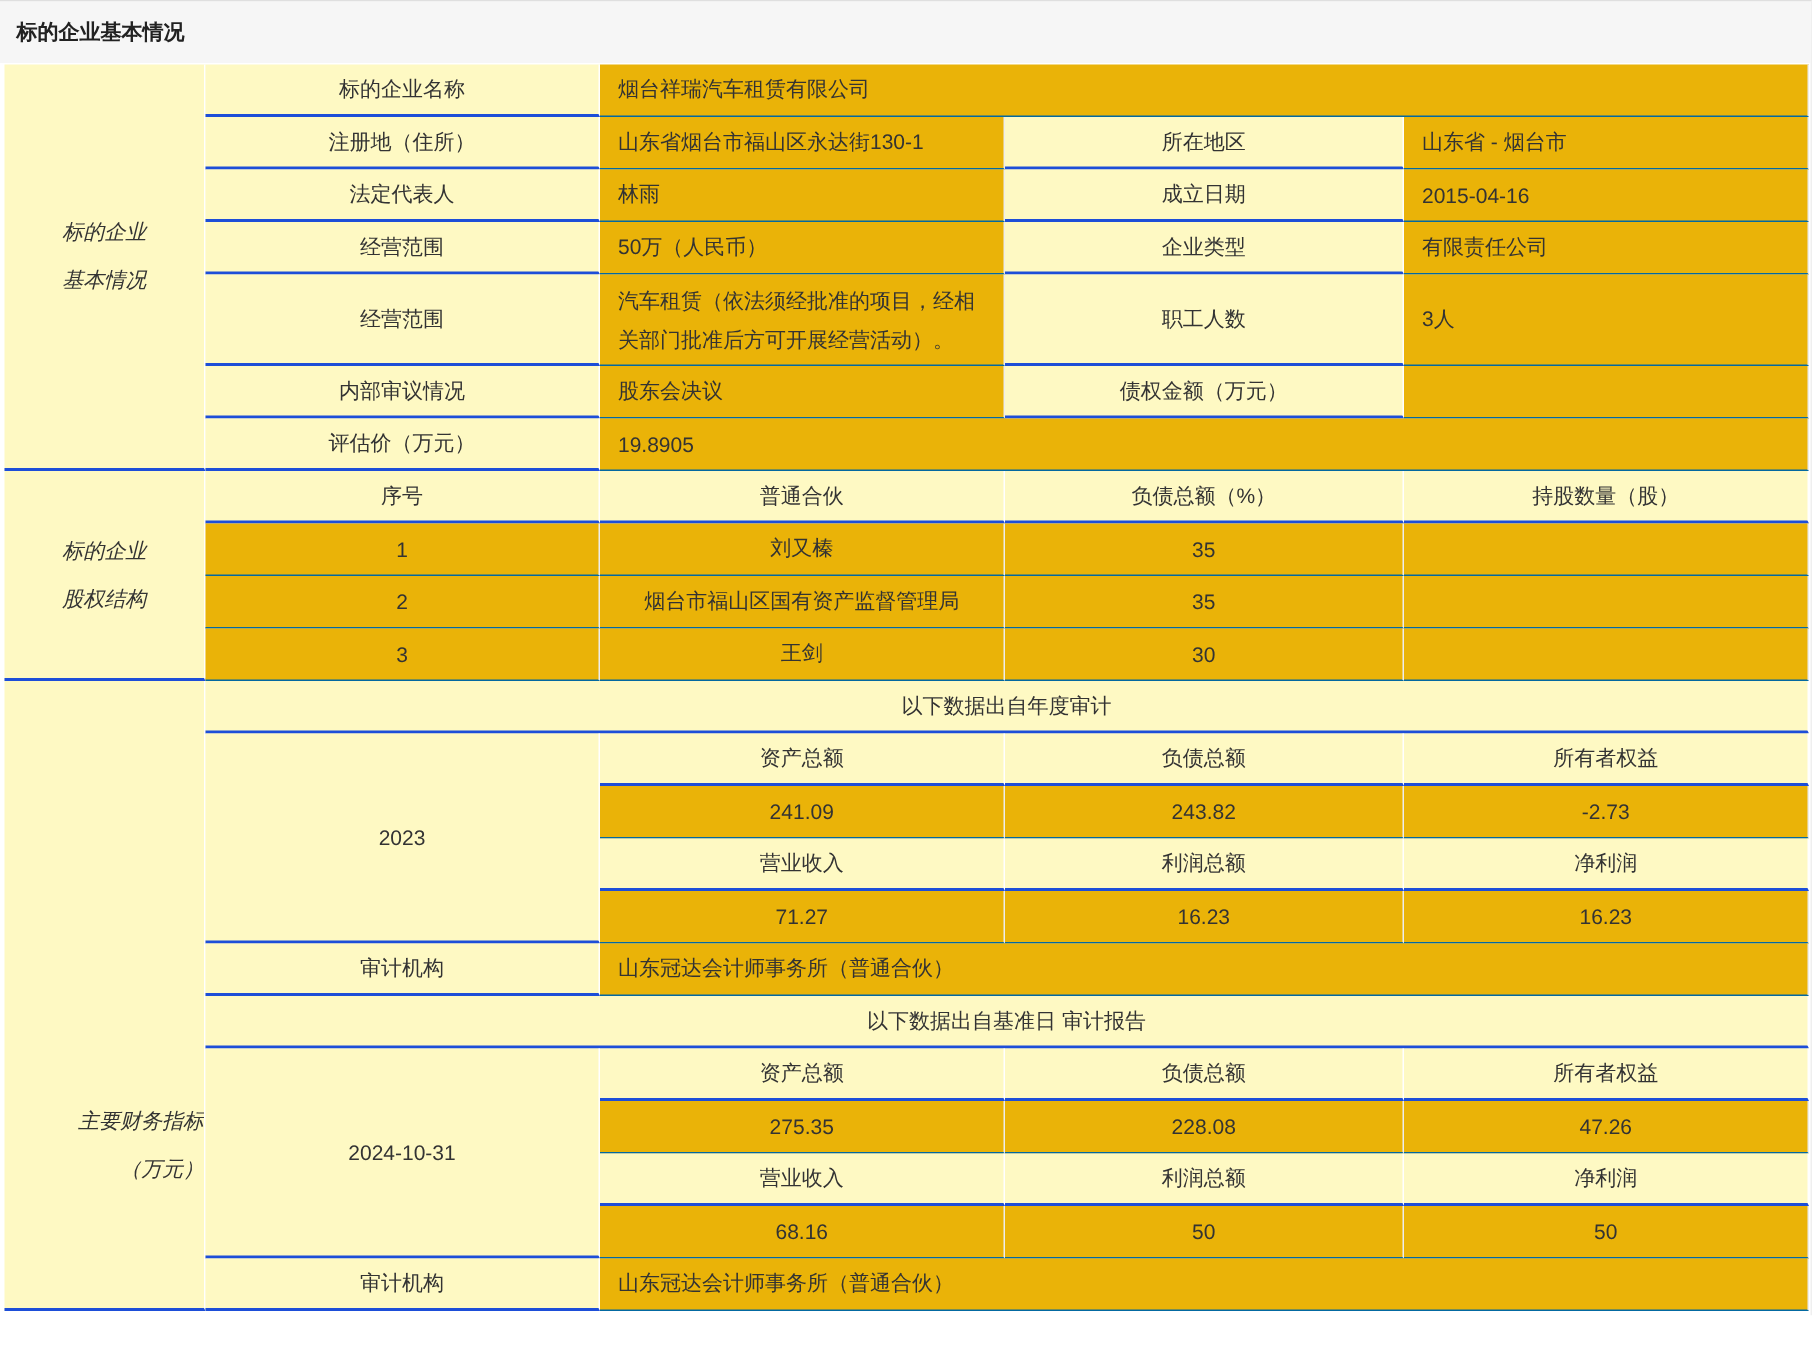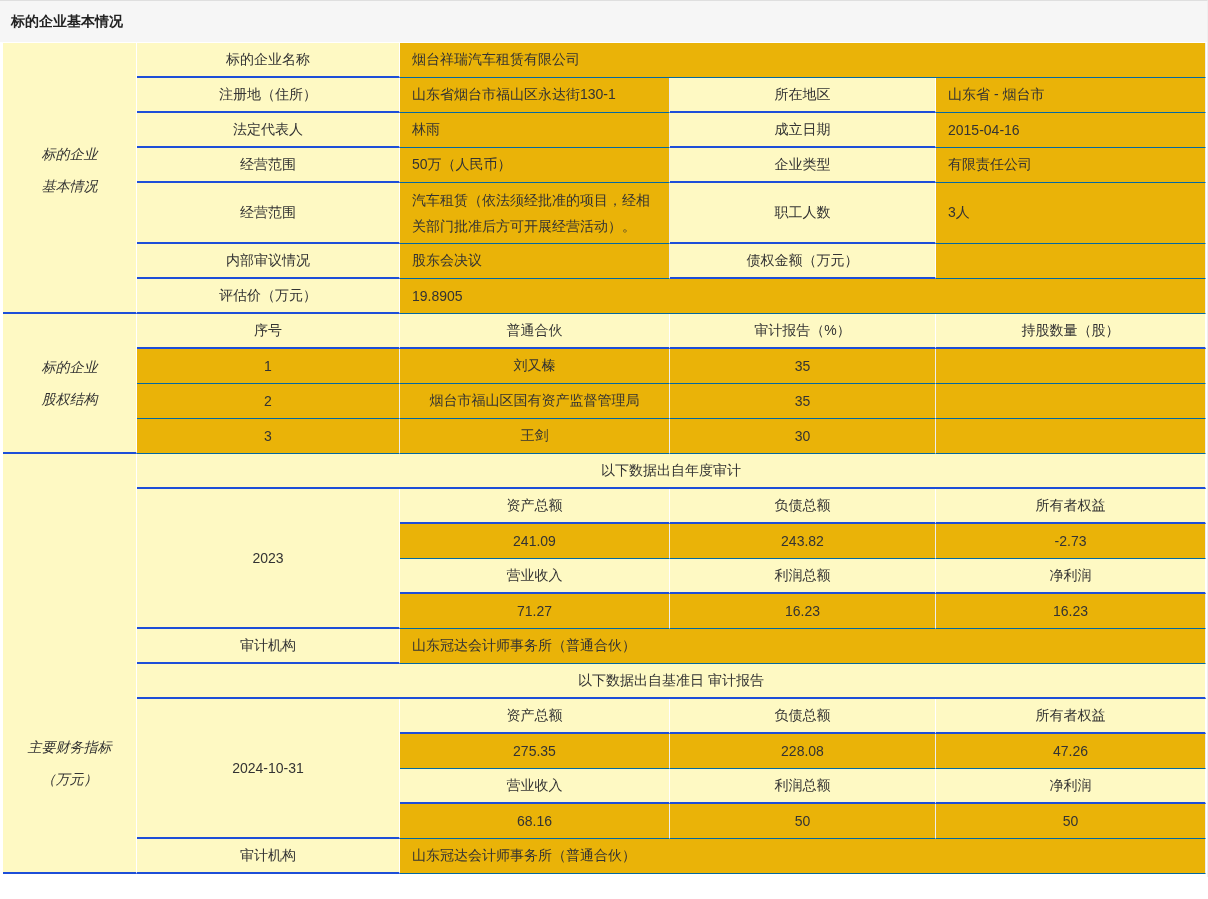--- a/index.html
+++ b/index.html
@@ -53,21 +53,21 @@
     border-right: 1px solid #ededed;
     border-bottom: 1px solid #0369a1;
   }
   td.w { text-align: center; }
   td.wl { text-align: left; padding: 0 12px; }
   tr.r36 > td { height: 35px; }
   tr.r60 > td { height: 59px; }
   
   td.sec { line-height: 32px; font-style: italic; }
   td.sec-basic { padding-bottom: 16px; }
-  td.sec-fin { vertical-align: top; padding-top: 277px; }
+  td.sec-fin { vertical-align: top; padding-top: 277px; text-align: right; }
   
   td.scope { line-height: 26px; padding: 4px 12px; }
 </style>
 </head>
 <body>
 
 <div class="page">
 
   <div class="page-title">标的企业基本情况</div>
 
@@ -124,21 +124,21 @@
       <td class="wl" colspan="3">19.8905</td>
     </tr>
 
     <tr class="r36">
       <td class="g sec" rowspan="4">
         <div>标的企业</div>
         <div>股权结构</div>
       </td>
       <td class="g">序号</td>
       <td class="g">普通合伙</td>
-      <td class="g">审计报告（%）</td>
+      <td class="g">负债总额（%）</td>
       <td class="g">持股数量（股）</td>
     </tr>
     <tr class="r36">
       <td class="w">1</td>
       <td class="w">刘又榛</td>
       <td class="w">35</td>
       <td class="w"></td>
     </tr>
     <tr class="r36">
       <td class="w">2</td>

